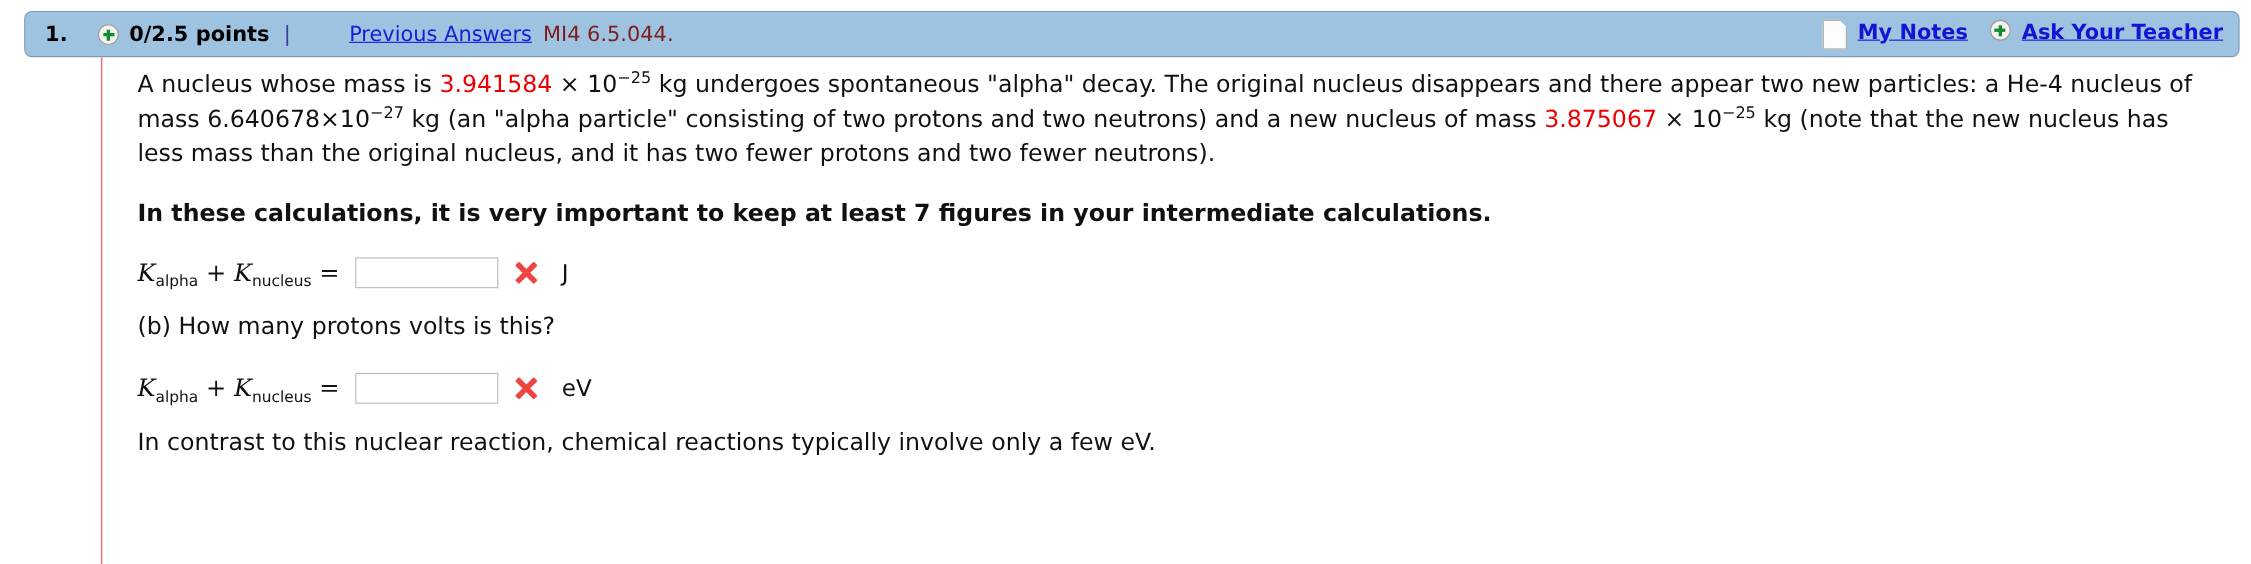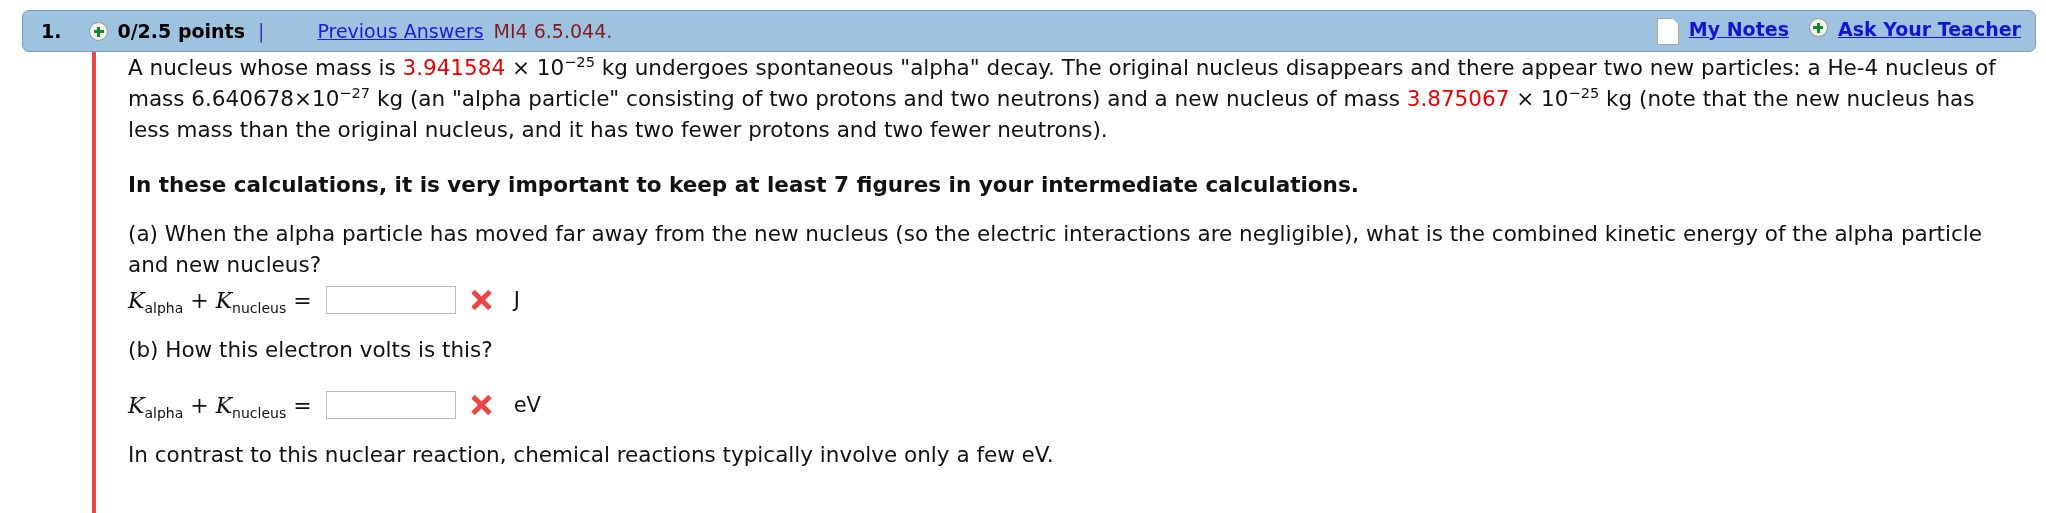--- a/index.html
+++ b/index.html
@@ -124,23 +124,24 @@
   }
   .hdr-gap { width: 20px; }
 
   
   .content {
     position: absolute;
     left: 92px;
     top: 52px;
     width: 1930px;
     height: 461px;
-    border-left: 4px solid #ef4444;
+    border-left: 1px solid #ef4444;
     box-sizing: border-box;
     padding-left: 32px;
+    padding-top: 10px;
   }
   .para {
     font-size: 21.5px;
     line-height: 31px;
     color: #111111;
     max-width: 1880px;
   }
   .para.bold {
     font-weight: bold;
   }
@@ -237,32 +238,31 @@
   <div class="content">
 
     <div class="para"><span>A nucleus whose mass is </span><span class="red">3.941584</span><span> × 10</span><sup>−25</sup><span> kg undergoes spontaneous "alpha" decay. The original nucleus disappears and there appear two new particles: a He-4 nucleus of mass 6.640678×10</span><sup>−27</sup><span> kg (an "alpha particle" consisting of two protons and two neutrons) and a new nucleus of mass </span><span class="red">3.875067</span><span> × 10</span><sup>−25</sup><span> kg (note that the new nucleus has less mass than the original nucleus, and it has two fewer protons and two fewer neutrons).</span></div>
 
     <div class="sp-1"></div>
 
     <div class="para bold">In these calculations, it is very important to keep at least 7 figures in your intermediate calculations.</div>
 
     <div class="sp-2"></div>
 
-    <div class="para">(a) When the alpha particle has moved far away from the new nucleus (so the electric interactions are negligible), what is the combined kinetic energy of the alpha particle and new nucleus?</div>
 
     <div class="answer-row">
       <span class="kexpr"><i><span>K</span><span class="ksub">alpha</span></i><span> + </span><i><span>K</span><span class="ksub">nucleus</span></i><span> = </span></span>
       <input class="ans-input" type="text" value="" placeholder="" style="">
       <span class="xmark"></span>
       <span class="unit">J</span>
     </div>
 
     <div class="sp-3"></div>
 
-    <div class="para">(b) How this electron volts is this?</div>
+    <div class="para">(b) How many protons volts is this?</div>
 
     <div class="sp-3"></div>
 
     <div class="answer-row">
       <span class="kexpr"><i><span>K</span><span class="ksub">alpha</span></i><span> + </span><i><span>K</span><span class="ksub">nucleus</span></i><span> = </span></span>
       <input class="ans-input" type="text" value="" placeholder="" style="">
       <span class="xmark"></span>
       <span class="unit">eV</span>
     </div>
 

